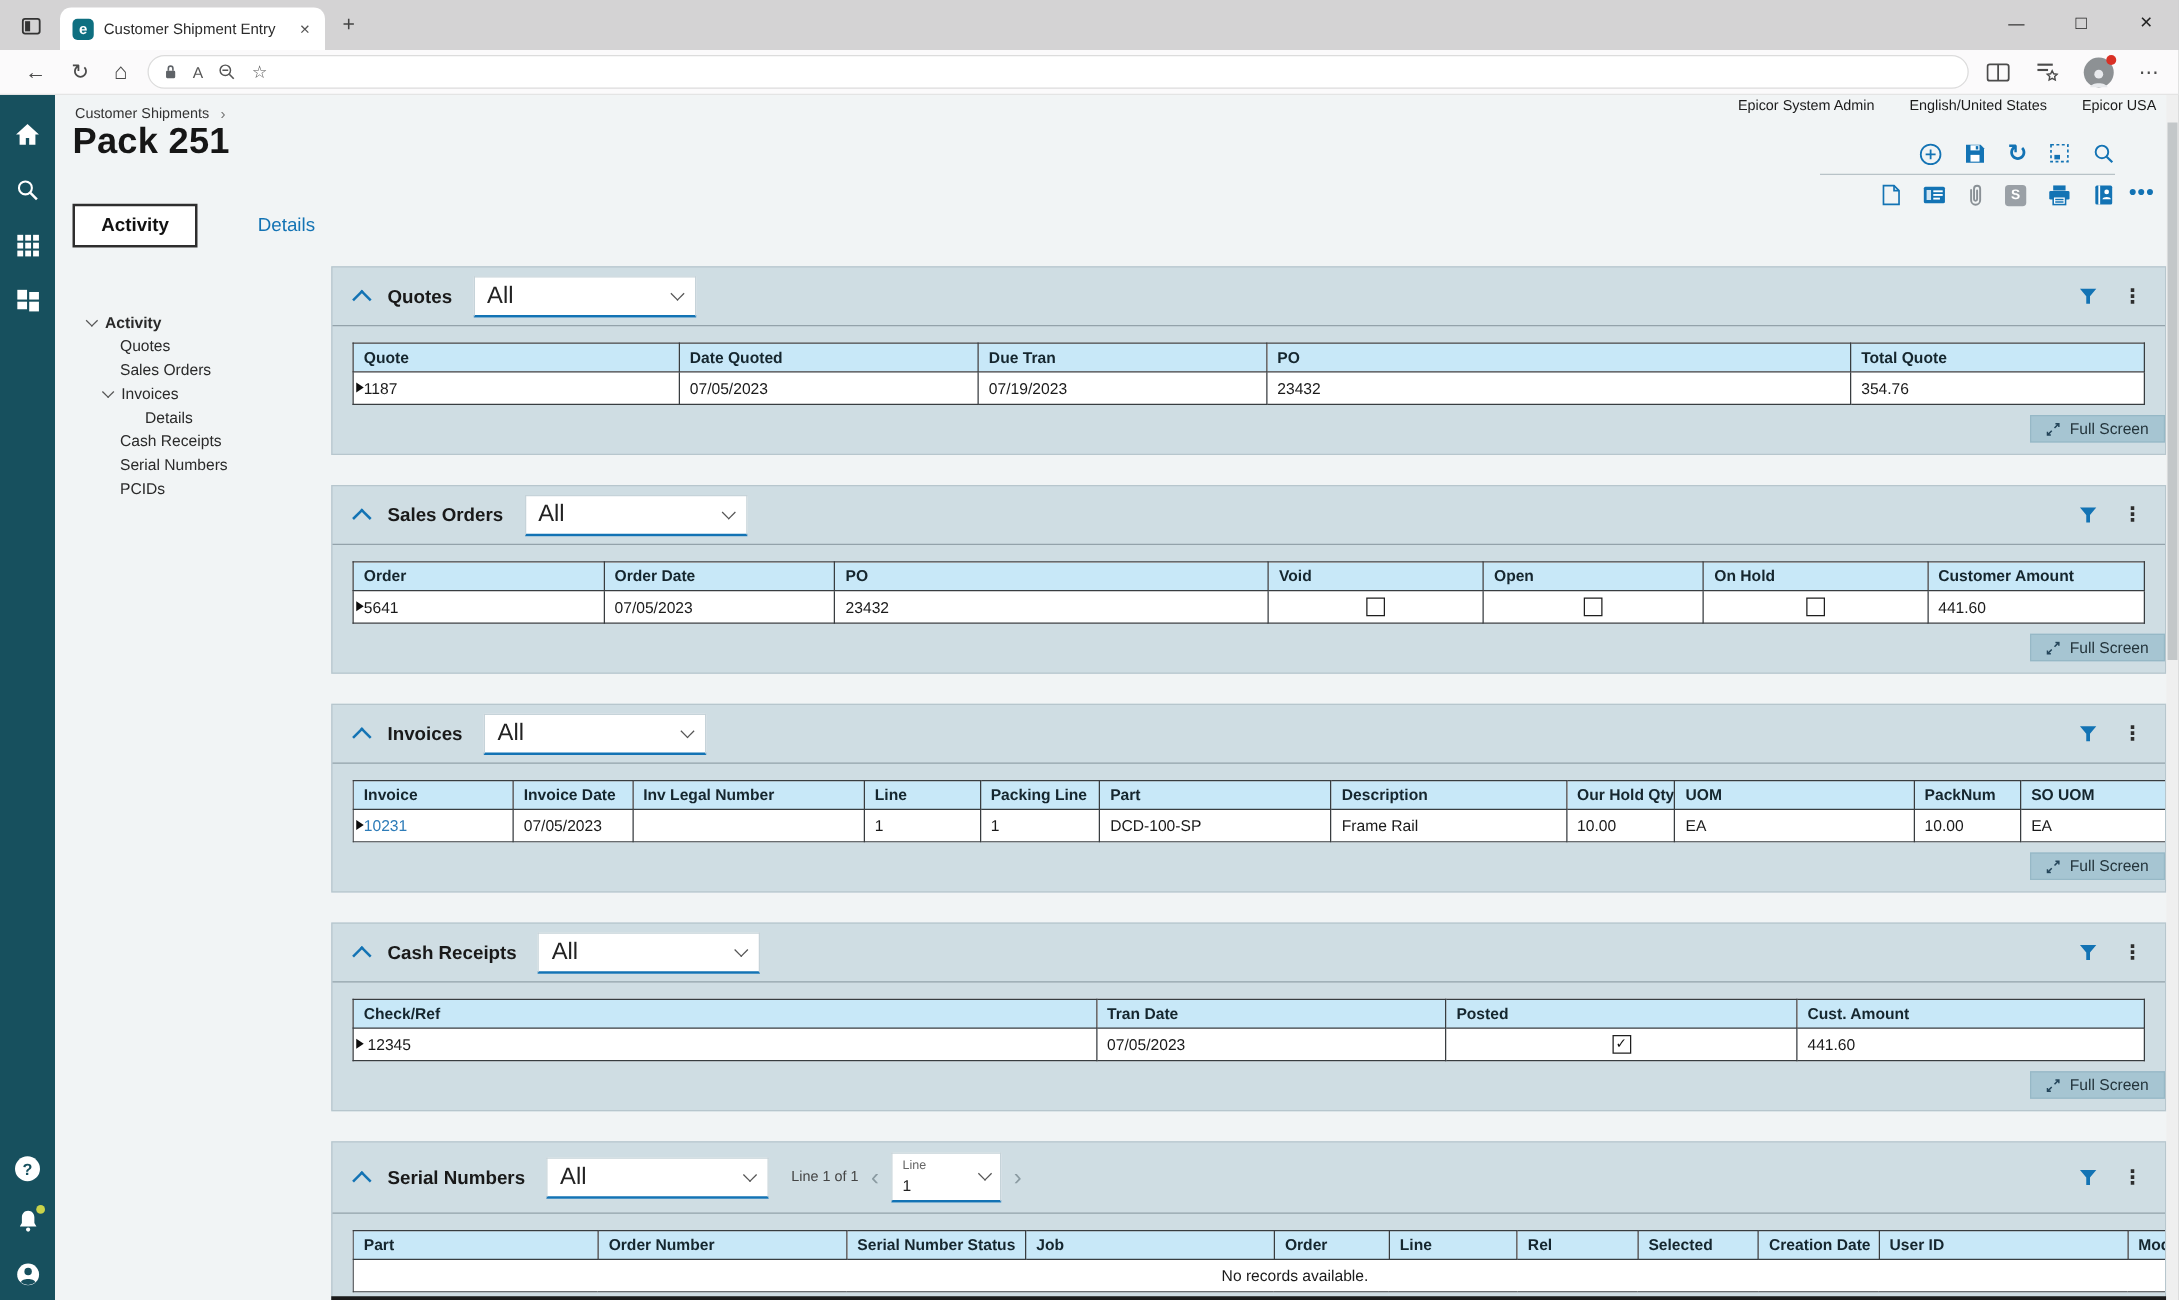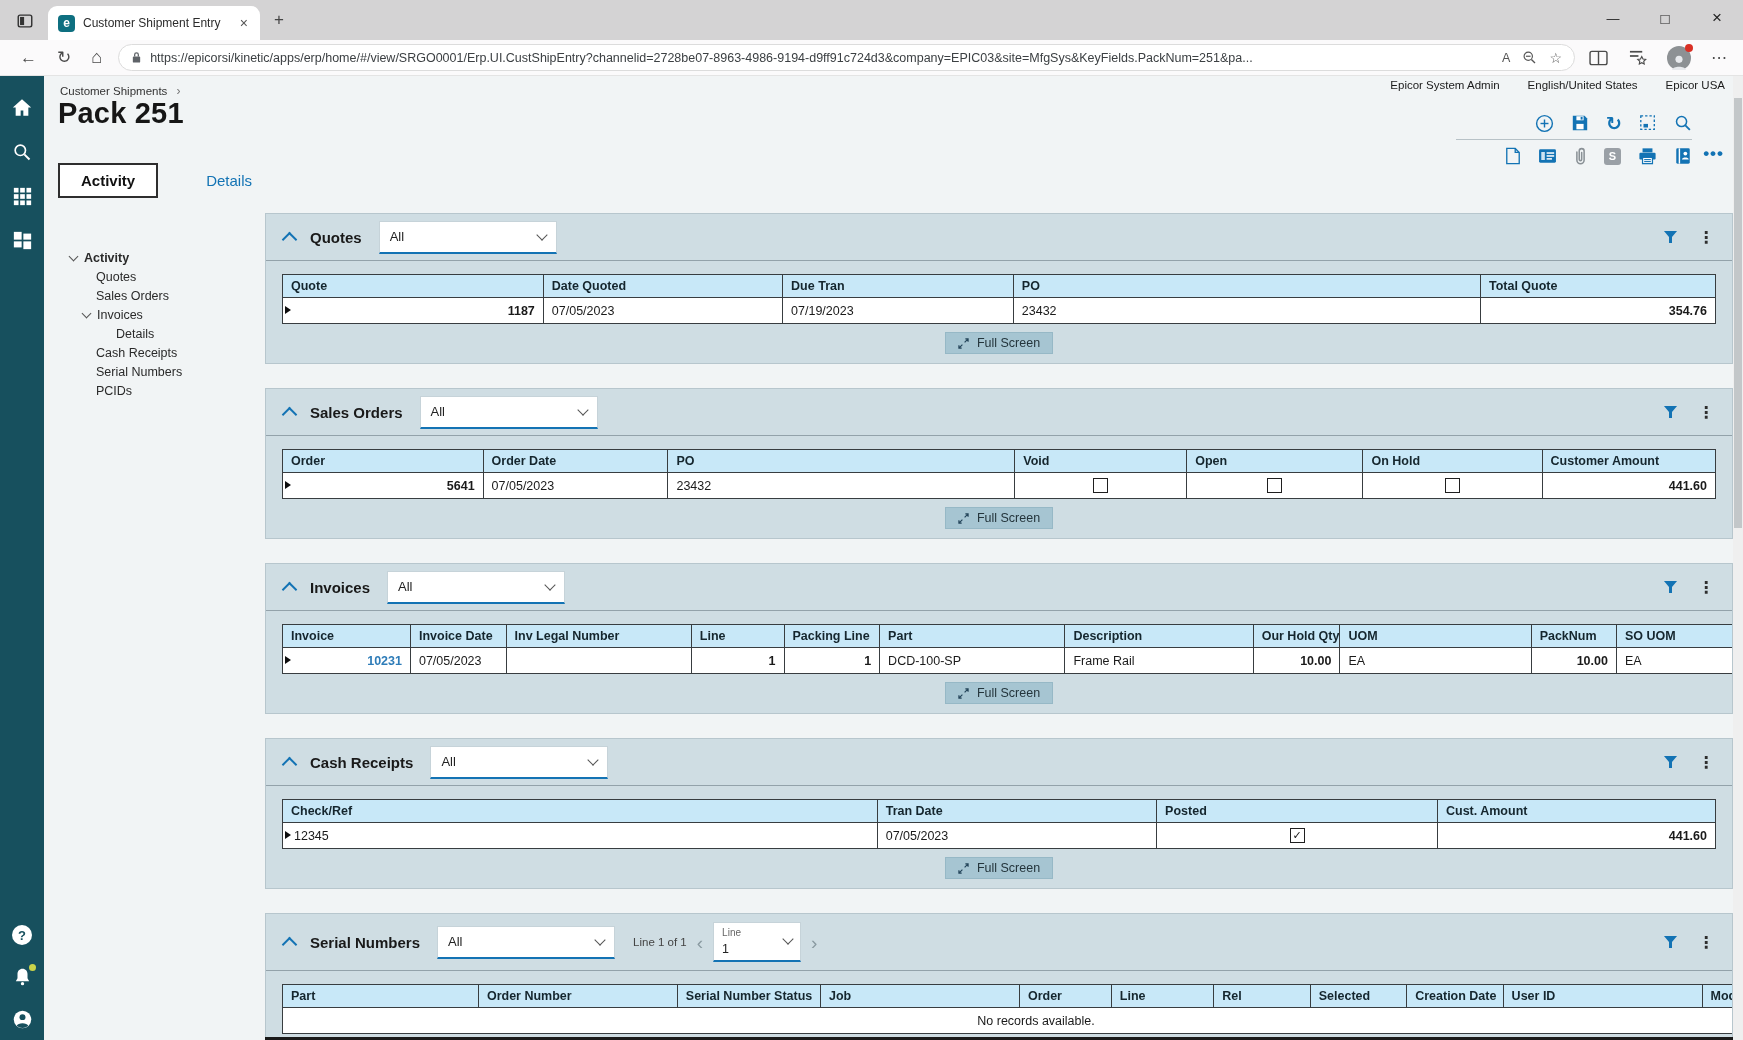--- a/index.html
+++ b/index.html
@@ -64,48 +64,48 @@
   
   .panels{flex:1;padding-top:3px;min-width:0;}
   .panel{background:#cfdde3;border:1px solid #b7c6cd;margin-bottom:24px;position:relative;}
   .phead{height:46px;display:flex;align-items:center;padding:0 18px;}
   .phead.tall{height:56px;}
   .pchev{width:9px;height:9px;border-right:2px solid #1373b4;border-bottom:2px solid #1373b4;
          transform:rotate(-135deg);margin-right:15px;margin-top:4px;flex:none;}
   .ptitle{font-size:15px;font-weight:bold;color:#191919;white-space:nowrap;}
   .combo{margin-left:17px;width:178px;height:33px;background:#fff;border:1px solid #c6d3d9;border-bottom:2px solid #1373b4;
          display:flex;align-items:center;justify-content:space-between;padding:0 10px;box-sizing:border-box;
-         font-size:13px;color:#222;flex:none;}
+         font-size:19px;color:#222;flex:none;}
   .cchev{width:7px;height:7px;border-right:1.5px solid #555;border-bottom:1.5px solid #555;transform:rotate(45deg);margin-top:-4px;}
   .pager{display:flex;align-items:center;margin-left:18px;gap:10px;}
   .pager-label{font-size:11.5px;color:#444;}
   .pg-arrow{color:#8a9aa1;font-size:19px;line-height:1;}
   .combo-sm{position:relative;width:88px;height:40px;background:#fff;border:1px solid #c6d3d9;border-bottom:2px solid #1373b4;
             box-sizing:border-box;flex:none;}
   .combo-sm .lbl{position:absolute;top:4px;left:8px;font-size:10px;color:#666;}
   .combo-sm .val{position:absolute;bottom:4px;left:8px;font-size:12.5px;color:#222;}
   .combo-sm .cchev{position:absolute;right:8px;top:16px;}
   .phead-right{margin-left:auto;display:flex;align-items:center;gap:20px;}
   .kebab{font-size:16px;font-weight:bold;color:#2e2e2e;letter-spacing:0;}
   .pdiv{border-top:1px solid #93a2aa;}
   .twrap{margin:13px 16px 0 16px;}
   .twrap.cut{margin-right:0;overflow:hidden;}
   table.grid{width:100%;border-collapse:collapse;table-layout:fixed;background:#fff;}
   table.grid.w101{width:101.5%;} table.grid.w104{width:104%;}
   .grid th{background:#c8e8f8;border:1px solid #383d40;font-size:12.5px;font-weight:600;color:#15262e;
            padding:4px 8px;text-align:left;white-space:nowrap;overflow:hidden;}
   .grid td{border:1px solid #383d40;font-size:12.5px;color:#1a1a1a;padding:4px 8px;white-space:nowrap;overflow:hidden;height:17px;}
-  .r{text-align:right;font-weight:bold;} .c{text-align:center;}
+  .r{text-align:left;} .c{text-align:center;}
   .with-marker{position:relative;}
   .tri{position:absolute;left:2px;top:50%;margin-top:-4.5px;width:0;height:0;
        border-left:6px solid #0d0d0d;border-top:4.5px solid transparent;border-bottom:4.5px solid transparent;}
   .lnk{color:#2e7cb8;}
   .cb{width:13px;height:13px;border:1.5px solid #1f1f1f;background:#fff;margin:0 auto;display:flex;
       align-items:center;justify-content:center;font-size:11px;line-height:1;color:#111;}
-  .fs-row{text-align:center;margin:8px 0 9px 0;}
+  .fs-row{text-align:right;margin:8px 0 9px 0;}
   .fs-btn{display:inline-flex;align-items:center;gap:8px;background:#a6c5d2;border:1px solid #96b8c6;
           padding:3px 12px;font-size:12.5px;color:#24353c;}
   .msg-cell{text-align:center;color:#333;}
   .hstrip{height:8px;background:#fff;margin:4px 16px 0 16px;}
   .bottom-edge{position:absolute;left:221px;right:0;bottom:0;height:3px;background:#1a1a1a;}
   svg{display:block;}
 </style>
 </head>
 <body>
 
@@ -135,21 +135,20 @@
     <span class="nav-glyph">←</span>
     <span class="nav-glyph">↻</span>
     <span class="nav-glyph" style="font-size:18px;">⌂</span>
     <div class="addr">
       <span>
         <svg width="11" height="13" viewBox="0 0 12 14">
             <rect x="2" y="6" width="8" height="6.5" rx="1" fill="#5f6368"></rect>
             <path d="M4 6V4a2 2 0 0 1 4 0v2" fill="none" stroke="#5f6368" stroke-width="1.4"></path>
           </svg>
       </span>
-      <span class="addr-url">https://epicorsi/kinetic/apps/erp/home/#/view/SRGO0001/Erp.UI.CustShipEntry?channelid=2728be07-8963-4986-9194-d9ff91c724d3&amp;company=EPIC03&amp;site=MfgSys&amp;KeyFields.PackNum=251&amp;pa...</span>
       <span class="addr-ico">A</span>
       <span class="addr-ico">
         <svg width="15" height="15" viewBox="0 0 18 18">
             <circle cx="7.5" cy="7.5" r="5" fill="none" stroke="#555" stroke-width="1.4"></circle>
             <line x1="4.7" y1="7.5" x2="10.3" y2="7.5" stroke="#555" stroke-width="1.4"></line>
             <line x1="11.3" y1="11.3" x2="15.6" y2="15.6" stroke="#555" stroke-width="1.6"></line>
           </svg>
       </span>
       <span class="addr-ico" style="font-size:14px;">☆</span>
     </div>

